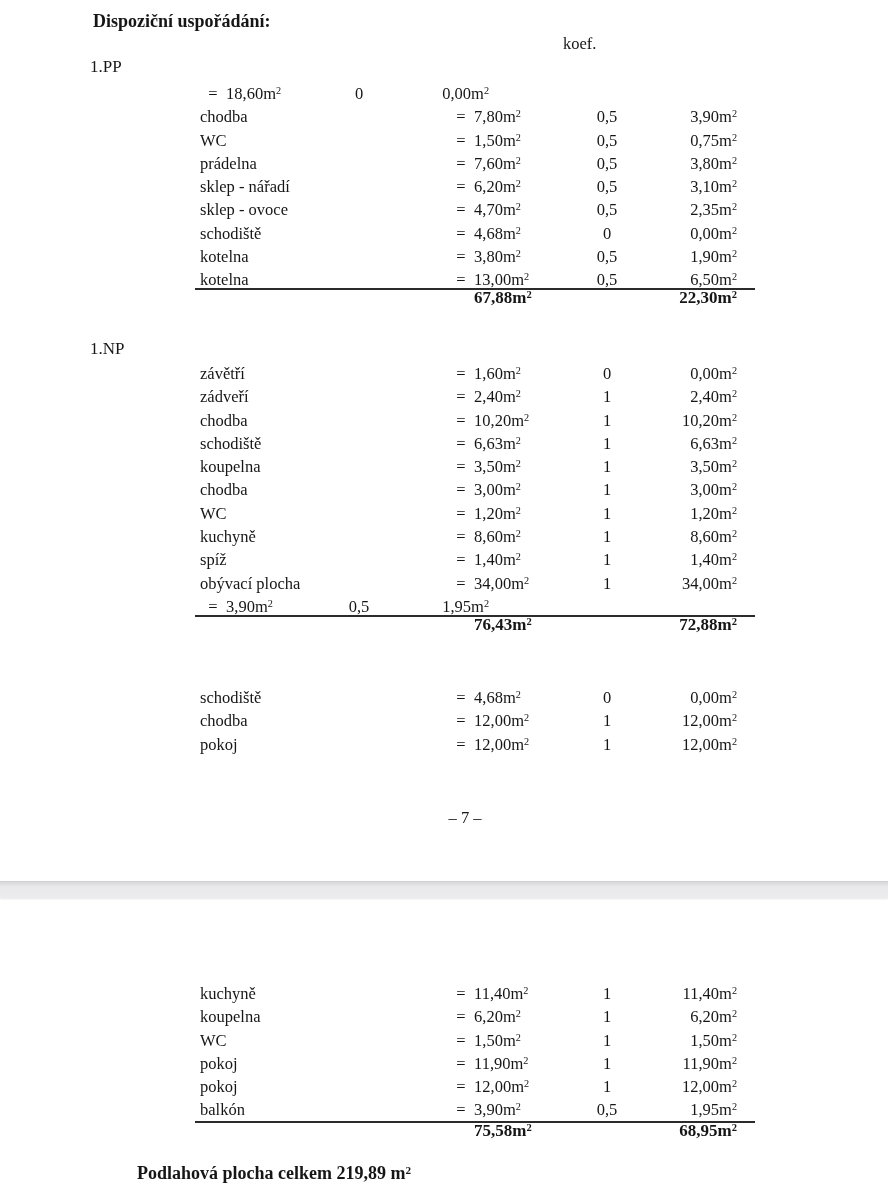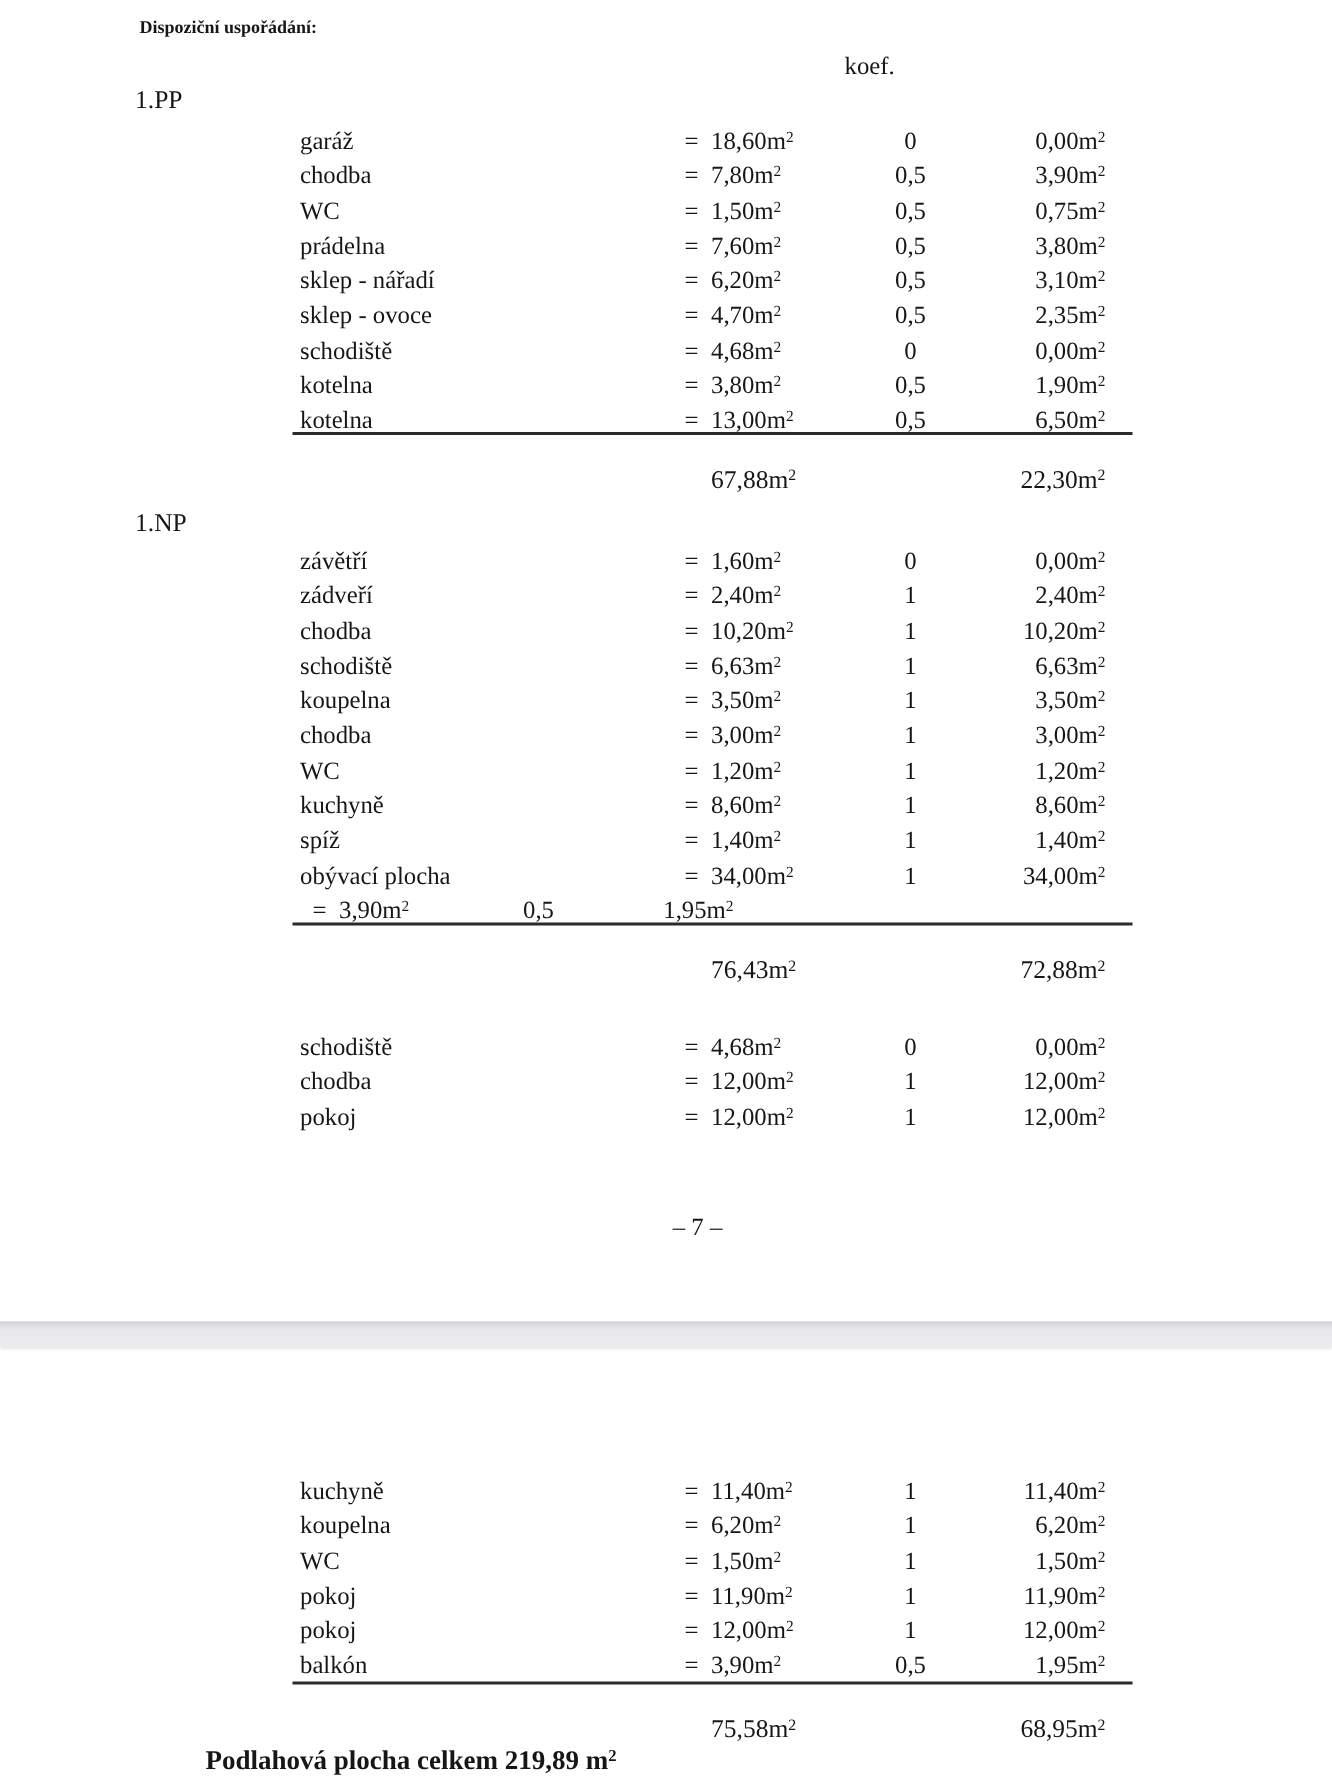--- a/index.html
+++ b/index.html
@@ -5,34 +5,34 @@
   html,body { margin:0; padding:0; }
   body {
     width:888px; height:1188px;
     background:#ffffff;
     font-family:"Liberation Serif","DejaVu Serif",serif;
     color:#161616;
     overflow:hidden;
     position:relative;
   }
   .abs { position:absolute; }
-  .doc-title { top:11px; left:93px; font-size:12px; font-weight:bold; }
+  .doc-title { top:11px; left:93px; font-size:18px; font-weight:bold; }
   .koef-header { top:34px; left:563px; width:88px; text-align:left; font-size:16.5px; }
   .sec-label { left:90px; font-size:17px; font-weight:normal; }
   .rows { left:200px; }
   .row { display:flex; line-height:23.3px; font-size:16.5px; }
   .c { display:block; white-space:nowrap; }
   .c-name   { width:248px; text-align:left; }
   .c-eq     { width:26px;  text-align:center; }
   .c-area   { width:89px;  text-align:left; }
   .c-koef   { width:88px;  text-align:center; }
   .c-result { width:86px;  text-align:right; }
   .rule { left:195px; width:560px; height:0; border-top:2px solid #2b2b2b; }
   .totals-row { left:200px; font-weight:bold; font-size:17px; }
-  .totals-row .row { font-size:17px; font-weight:normal;margin-top:22px; }
+  .totals-row .row { font-size:17px; font-weight:bold; }
   sup { font-size:0.62em; line-height:0; vertical-align:0.45em; }
   .page-number { top:808px; left:415px; width:100px; text-align:center; font-size:16.5px; }
   .page-separator {
     top:881px; left:0; width:888px; height:16px;
     background:linear-gradient(180deg,#d8d8da 0%,#e9e9eb 30%,#ececee 100%);
     border-top:1px solid #d0d0d2;
     box-shadow:0 1px 2px rgba(0,0,0,0.10);
   }
   .doc-footer { top:1163px; left:137px; font-size:18px; font-weight:bold;text-align:center; }
 </style>
@@ -41,21 +41,20 @@
 
 <div>
 
   <div class="abs doc-title">Dispoziční uspořádání:</div>
   <div class="abs koef-header">koef.</div>
 
   <div class="abs sec-label" style="top:57px">1.PP</div>
   <div class="abs rows" style="top:82px">
 
       <div class="row">
-        <span class="c c-name">garáž</span>
         <span class="c c-eq">=</span>
         <span class="c c-area">18,60m<sup>2</sup></span>
         <span class="c c-koef">0</span>
         <span class="c c-result">0,00m<sup>2</sup></span>
       </div>
 
       <div class="row">
         <span class="c c-name">chodba</span>
         <span class="c c-eq">=</span>
         <span class="c c-area">7,80m<sup>2</sup></span>

